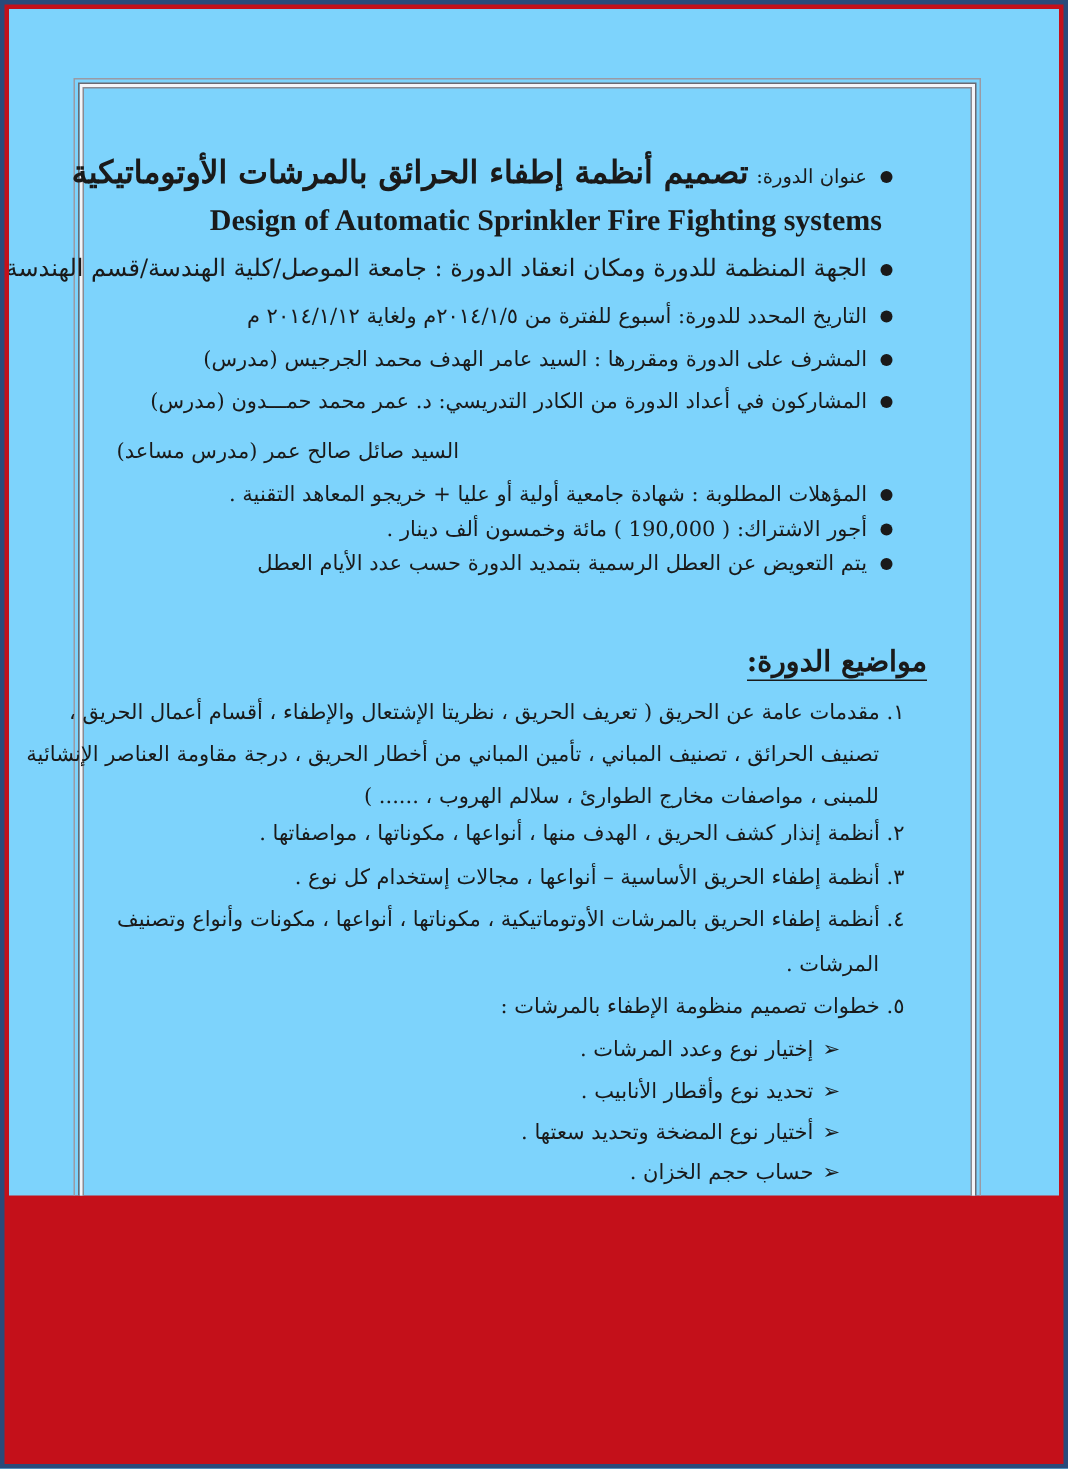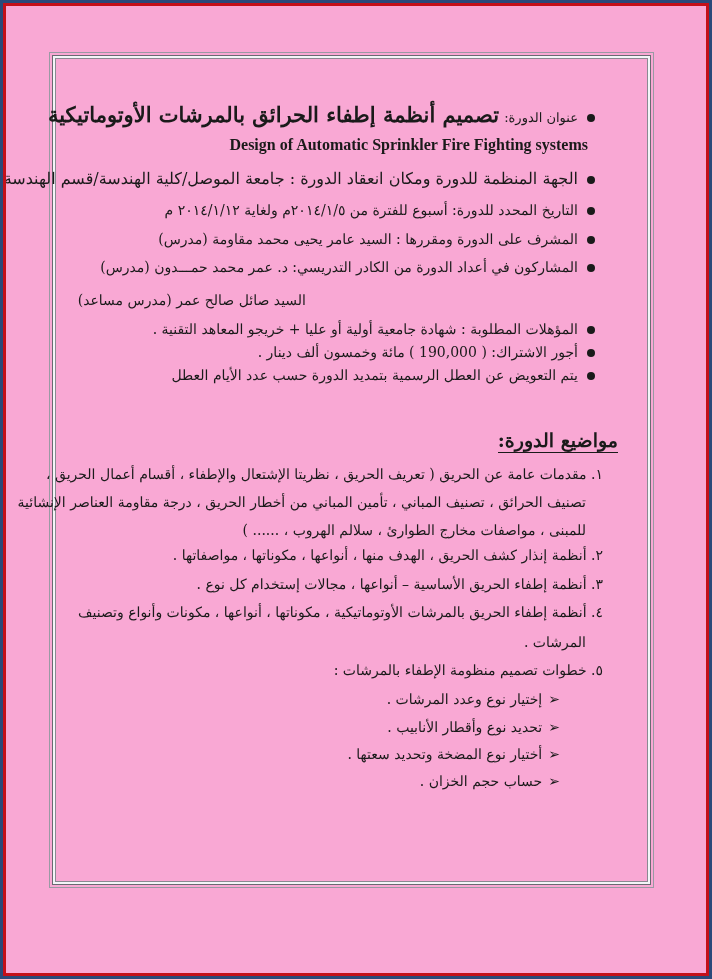--- a/index.html
+++ b/index.html
@@ -6,43 +6,43 @@
   body {
     width: 712px; height: 979px; overflow: hidden;
     background: #2a4a7a;
     font-family: "DejaVu Serif", "Liberation Serif", serif;
   }
   .frame {
     position: absolute; left: 3px; top: 3px; width: 706px; height: 973px;
     background: #c4101a; box-sizing: border-box;
   }
   .page {
-    position: absolute; left: 6px; top: 6px; width: 700px; height: 967px;
-    background: #f9a8d4; overflow: hidden;
+    position: absolute; left: 6px; top: 6px; width: 700px; height: 791px;
+    background: #7dd3fc; overflow: hidden;
   }
   .inner-box {
     position: absolute; left: 46px; top: 49px; width: 599px; height: 830px;
     box-sizing: border-box;
     border: 1px solid #6a6a72;
     outline: 1px solid #9a9aa4; outline-offset: 2px;
     box-shadow: inset 0 0 0 2px #f4f5f9, inset 0 0 0 3px #8a8a92;
   }
   .rtl { direction: rtl; position: absolute; color: #1a1a1a; white-space: nowrap; }
   .bullet-line { right: 0; }
   .bullet {
     display: inline-block; width: 8px; height: 8px; border-radius: 50%;
     background: #1a1a1a; margin-left: 9px; vertical-align: middle;
   }
   .f13 { font-size: 16px; }
   .f14 { font-size: 14px; }
   .title-ar { font-size: 21px; font-weight: bold; }
   .title-label { font-size: 13px; }
   .title-en {
     position: absolute; right: 58px; top: 80px;
-    font-family: "Liberation Serif", serif; font-weight: bold; font-size: 16px;
+    font-family: "Liberation Serif", serif; font-weight: bold; font-size: 20px;
     color: #1a1a1a; white-space: nowrap;
   }
   .heading {
     font-size: 19px; font-weight: bold; border-bottom: 1.5px solid #1a1a1a;
     padding-bottom: 1px;
   }
   .arrow { display: inline-block; margin-left: 6px; font-size: 14px; }
 </style>
 </head>
 <body>
@@ -57,21 +57,21 @@
   </div>
   <div class="title-en" style="top:130px; right:118px;">Design of Automatic Sprinkler Fire Fighting systems</div>
 
   <div class="rtl f13" style="right:111px; top:163px;">
     <span class="bullet"></span><span>الجهة المنظمة للدورة ومكان انعقاد الدورة : جامعة الموصل/كلية الهندسة/قسم الهندسة الميكانيكية.</span>
   </div>
   <div class="rtl f14" style="right:111px; top:196px;">
     <span class="bullet"></span><span>التاريخ المحدد للدورة: أسبوع للفترة من ٢٠١٤/١/٥م ولغاية ٢٠١٤/١/١٢ م</span>
   </div>
   <div class="rtl f14" style="right:111px; top:225px;">
-    <span class="bullet"></span><span>المشرف على الدورة ومقررها : السيد عامر يحيى محمد مقاومة (مدرس)</span>
+    <span class="bullet"></span><span>المشرف على الدورة ومقررها : السيد عامر الهدف محمد الجرجيس (مدرس)</span>
   </div>
   <div class="rtl f14" style="right:111px; top:253px;">
     <span class="bullet"></span><span>المشاركون في أعداد الدورة من الكادر التدريسي: د. عمر محمد حمـــدون (مدرس)</span>
   </div>
   <div class="rtl f14" style="right:400px; top:286px;">السيد صائل صالح عمر (مدرس مساعد)</div>
   <div class="rtl f14" style="right:111px; top:315px;">
     <span class="bullet"></span><span>المؤهلات المطلوبة : شهادة جامعية أولية أو عليا + خريجو المعاهد التقنية .</span>
   </div>
   <div class="rtl f14" style="right:111px; top:338px;">
     <span class="bullet"></span><span>أجور الاشتراك: ( 190,000 ) مائة وخمسون ألف دينار .</span>

